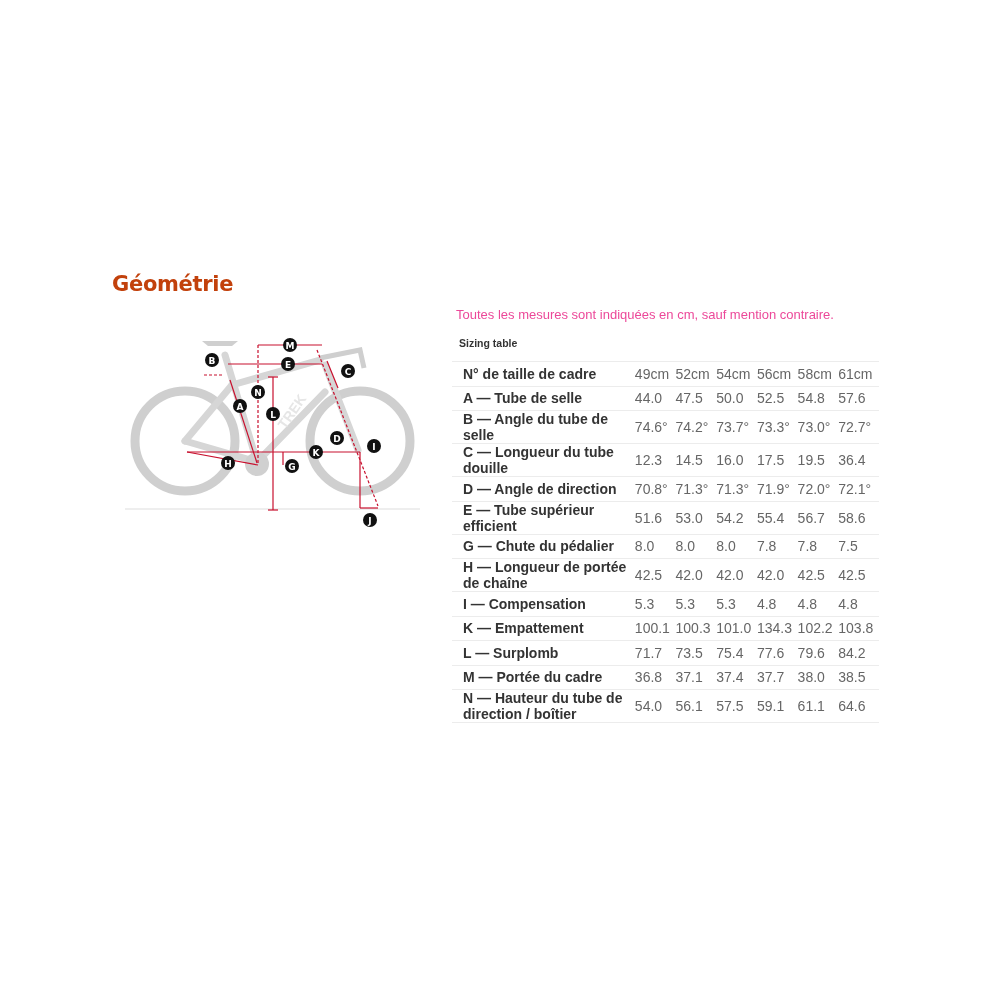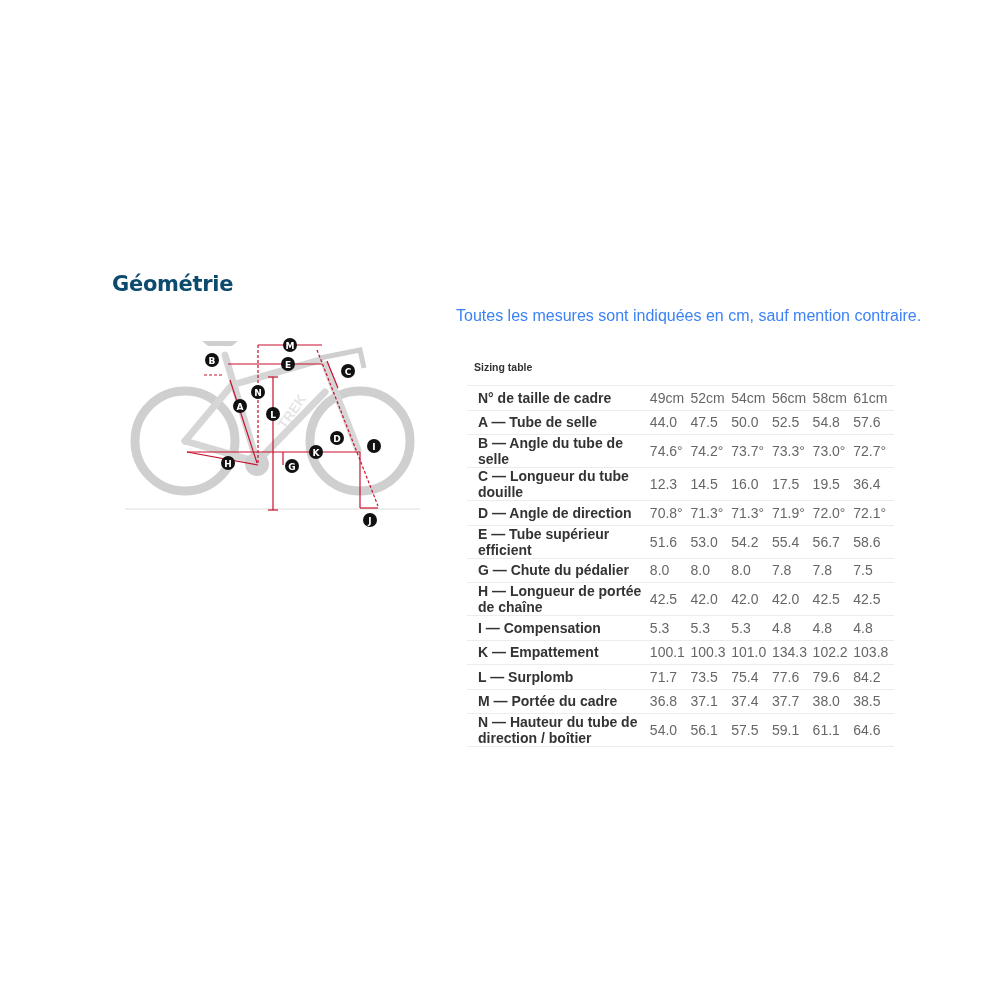--- a/index.html
+++ b/index.html
@@ -1,20 +1,20 @@
 <!DOCTYPE html>
 <html><head>
 <meta charset="utf-8">
 <style>
   html, body { margin: 0; padding: 0; background: #ffffff; }
   body { width: 1000px; height: 1000px; position: relative; overflow: hidden; font-family: "Liberation Sans", sans-serif; }
-  .heading { position: absolute; left: 112px; top: 272px; font-size: 21px; font-weight: bold; color: #0c4a6e; font-family: "DejaVu Sans", sans-serif; letter-spacing: -0.3px; }
+  .heading { position: absolute; left: 112px; top: 272px; font-size: 21px; font-weight: bold; color: #c2410c; font-family: "DejaVu Sans", sans-serif; letter-spacing: -0.3px; }
   .diagram { position: absolute; left: 120px; top: 330px; width: 310px; height: 200px; }
-  .note { position: absolute; left: 456px; top: 307px; font-size: 16px; color: #3b82f6; }
-  .table-wrap { position: absolute; left: 467px; top: 333px; width: 427px; margin-top: 24px; }
+  .note { position: absolute; left: 456px; top: 307px; font-size: 13px; color: #ec4899; }
+  .table-wrap { position: absolute; left: 452px; top: 333px; width: 427px; }
   .caption { font-size: 10.5px; font-weight: bold; color: #333; padding: 4px 0 0 7px; height: 24px; border-bottom: 1px solid #ececec; }
   table { border-collapse: collapse; width: 427px; font-size: 14px; }
   td { height: 23.5px; border-bottom: 1px solid #ececec; color: #666; padding: 0; }
   td.label { padding-left: 11px; font-weight: bold; color: #333; width: 176px; }
   td.val { width: 41px; }
   .lbl { font-weight: bold; font-size: 9px; fill: #fff; font-family: "DejaVu Sans", sans-serif; }
 </style>
 </head>
 <body>
 

